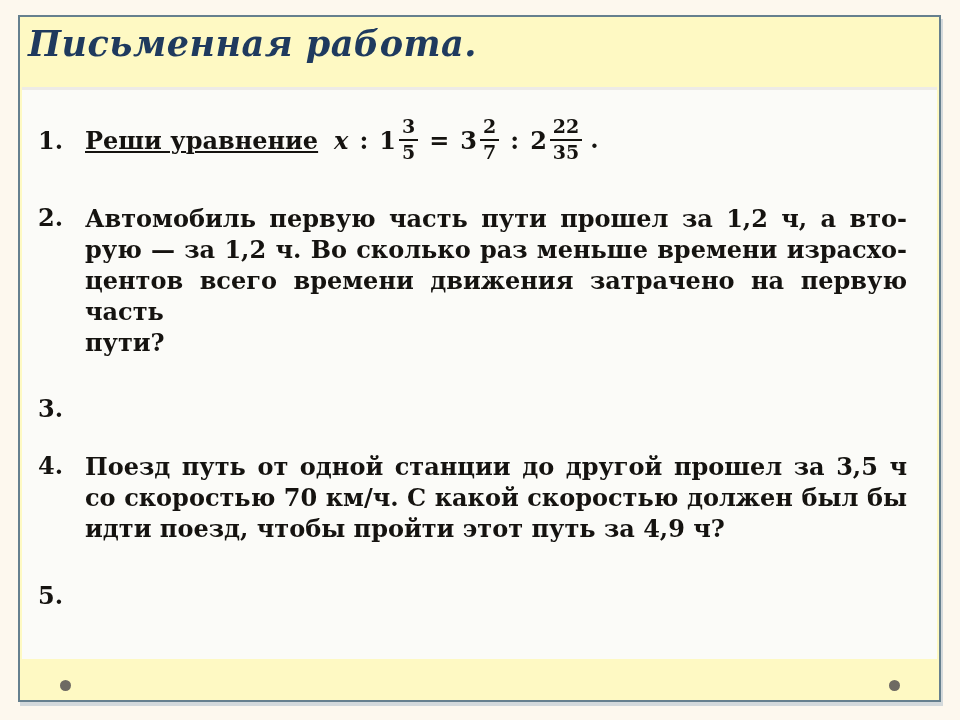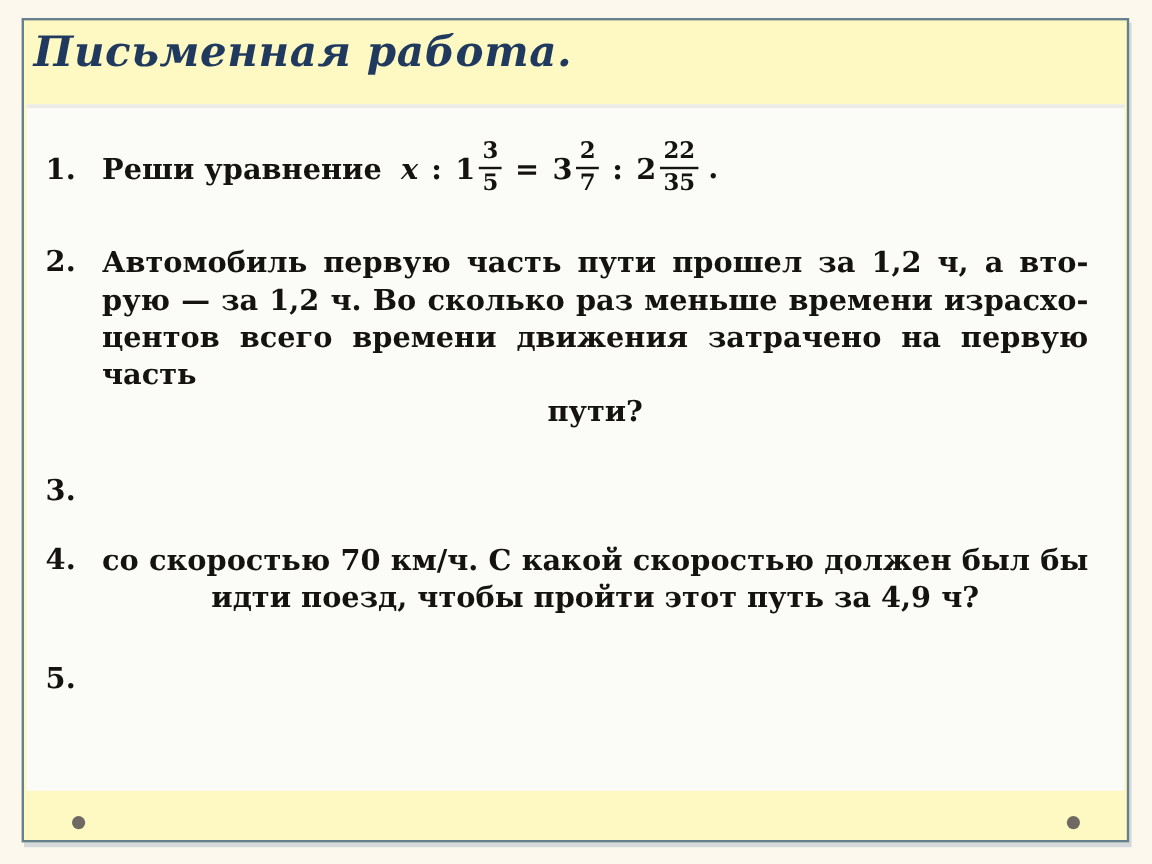--- a/index.html
+++ b/index.html
@@ -49,41 +49,41 @@
     padding-left: 16px;
     padding-right: 30px;
   }
   .num {
     flex: none;
     width: 47px;
     font-weight: 700;
   }
   .body { flex: 1; min-width: 0; }
 
-  .line { line-height: 31px; white-space: nowrap; text-align: center; }
+  .line { line-height: 31px; white-space: nowrap; }
   .line.j {
     white-space: normal;
     text-align: justify;
     text-align-last: justify;
   }
 
   
   .p1 { margin-top: 14px; align-items: center; height: 72px; }
   .p2 { margin-top: 27px; }
   .p3 { margin-top: 36px; }
   .p4 { margin-top: 28px; }
   .p5 { margin-top: 37px; }
 
   
   .eqline {
     display: flex;
     align-items: center;
     white-space: nowrap;
   }
-  .eq-prefix { margin-right: 16px; }
+  .eq-prefix { margin-right: 16px; text-decoration: underline; }
   .vx { font-style: italic; }
   .op { margin: 0 11px; }
   .mixed { display: inline-flex; align-items: center; }
   .whole { margin-right: 3px; }
   .frac {
     display: inline-flex;
     flex-direction: column;
     align-items: center;
     font-size: 19px;
     line-height: 1.15;
@@ -157,20 +157,21 @@
 
       <div class="prob p3">
         <div class="num">3.</div>
         <div class="body">
         </div>
       </div>
 
       <div class="prob p4">
         <div class="num">4.</div>
         <div class="body">
+          <div class="line j">Поезд путь от одной станции до другой прошел за 3,5 ч</div>
           <div class="line j">со скоростью 70 км/ч. С какой скоростью должен был бы</div>
           <div class="line">идти поезд, чтобы пройти этот путь за 4,9 ч?</div>
         </div>
       </div>
 
       <div class="prob p5">
         <div class="num">5.</div>
       </div>
 
     </div>

